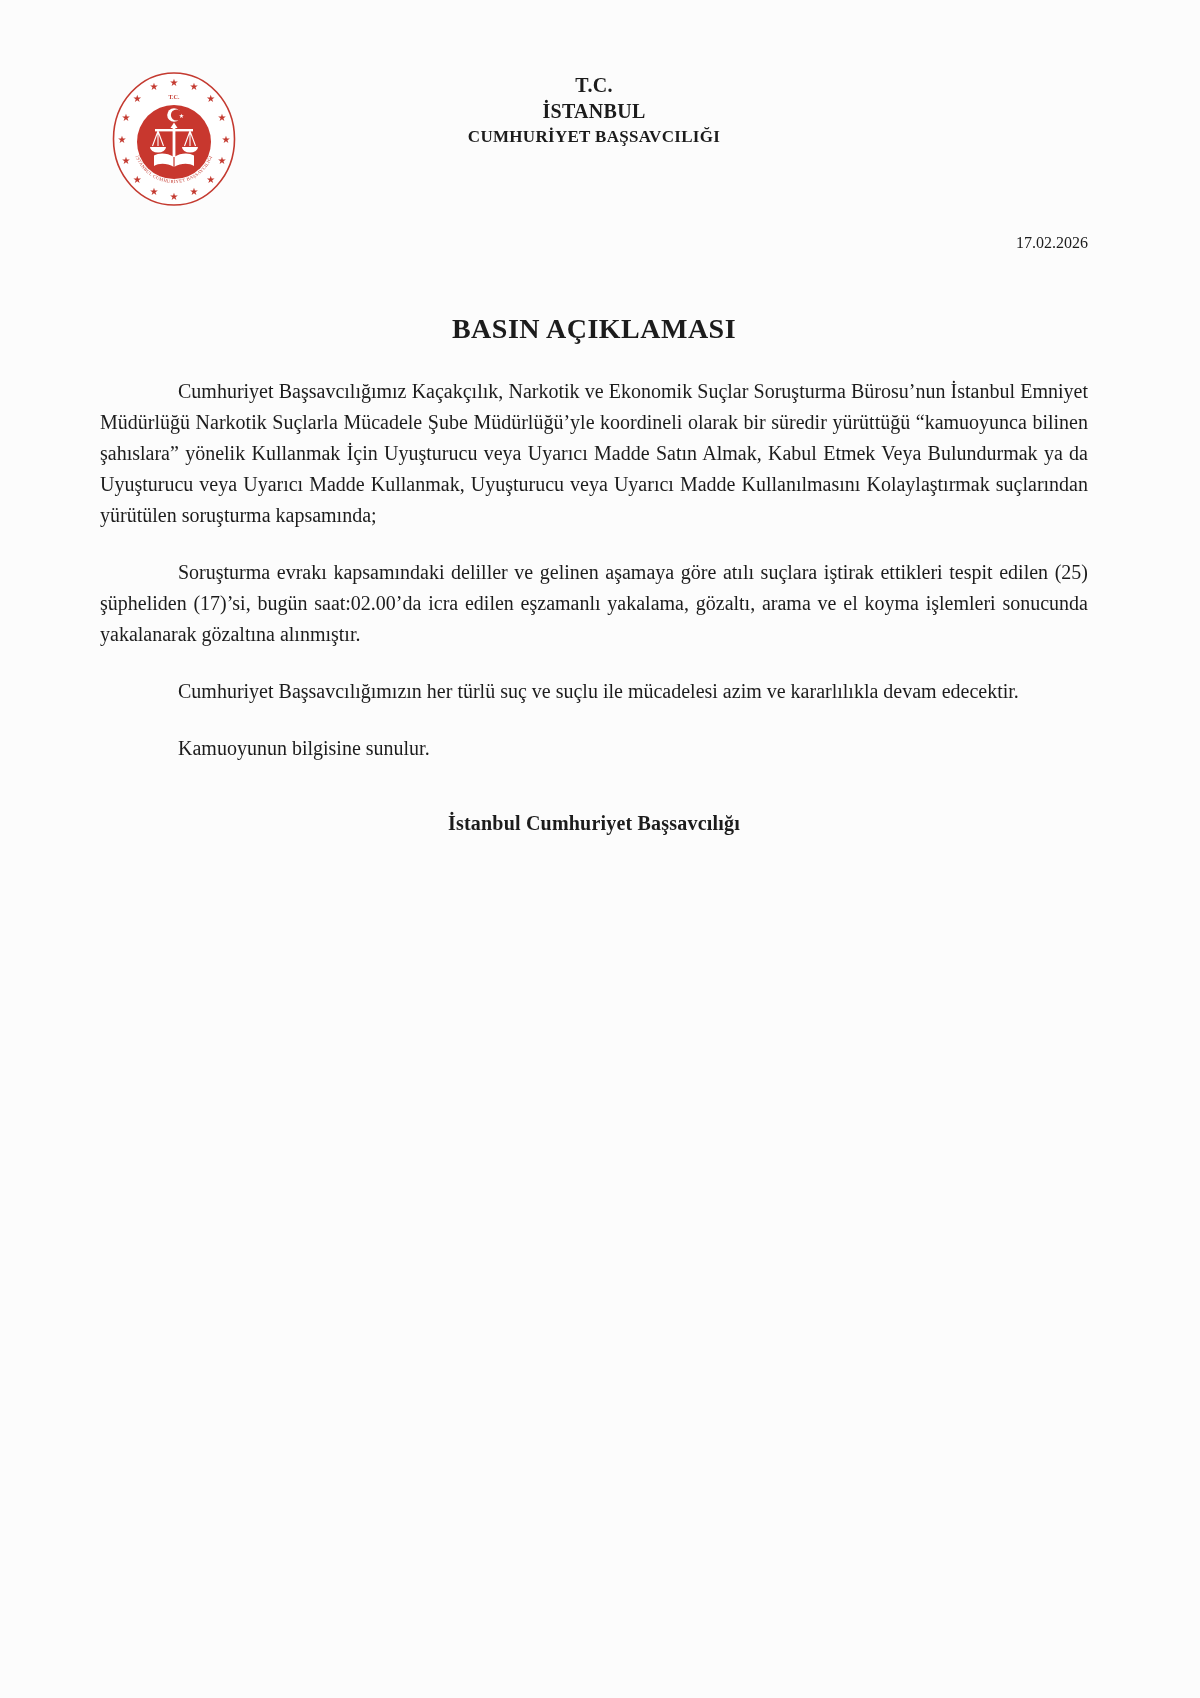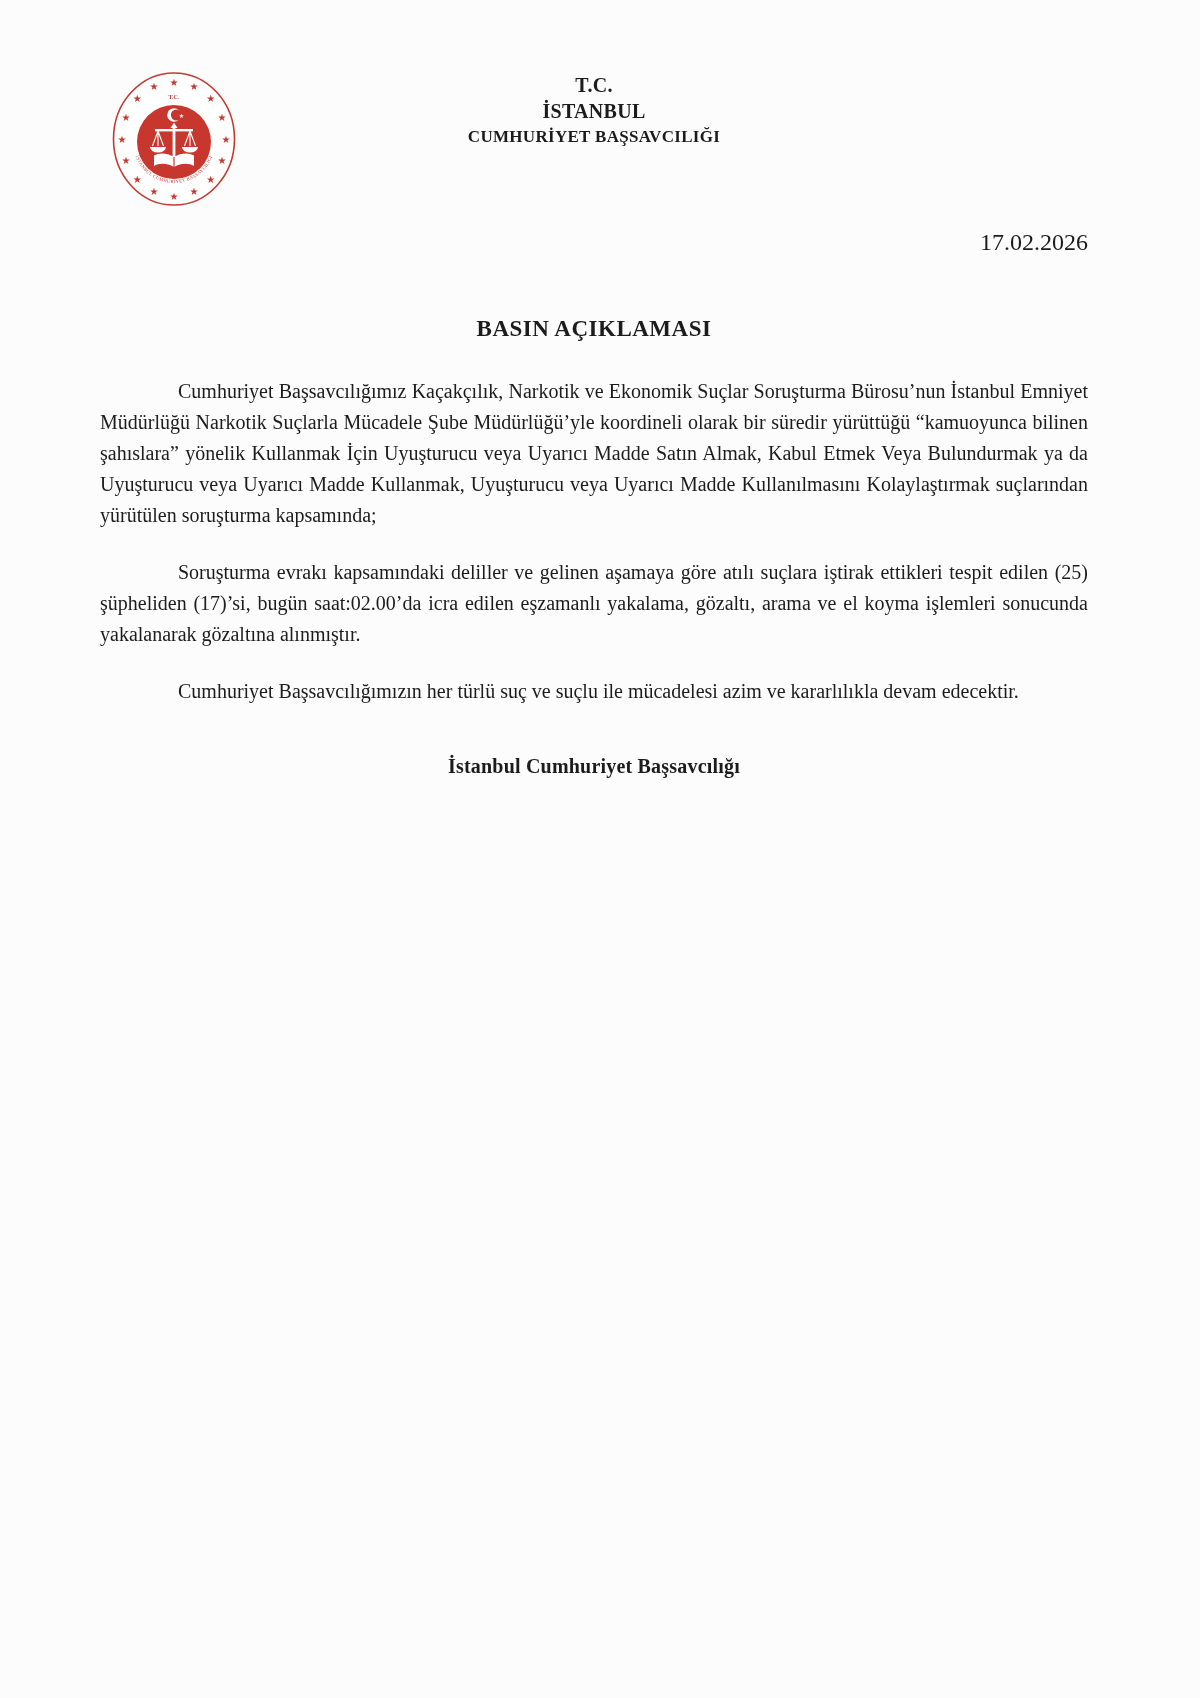--- a/index.html
+++ b/index.html
@@ -27,29 +27,29 @@
     text-align: center;
     line-height: 26px;
   }
   .header-text .h-line { font-weight: bold; font-size: 20px; letter-spacing: 0.3px; }
   .header-text .h-line.office { font-size: 17px; }
   .header-text .h-line.bureau { font-weight: normal; font-size: 19px; }
   .date-line {
     width: 988px;
     margin: 77px 112px 0 100px;
     text-align: right;
-    font-size: 24px;
+    font-size: 16px;
     line-height: 31px;
   }
   .doc-title {
     width: 988px;
     margin: 55px 112px 0 100px;
     text-align: center;
     font-weight: bold;
-    font-size: 23px;
+    font-size: 28px;
     letter-spacing: 0.5px;
     line-height: 31px;
   }
   .body-col {
     width: 988px;
     margin: 0 112px 0 100px;
   }
   .body-col p {
     margin: 26px 0 0 0;
     font-size: 20px;
@@ -129,17 +129,18 @@
   </div>
 
   <div class="date-line">17.02.2026</div>
 
   <div class="doc-title">BASIN AÇIKLAMASI</div>
 
   <div class="body-col">
     <p class="first">Cumhuriyet Başsavcılığımız Kaçakçılık, Narkotik ve Ekonomik Suçlar Soruşturma Bürosu’nun İstanbul Emniyet Müdürlüğü Narkotik Suçlarla Mücadele Şube Müdürlüğü’yle koordineli olarak bir süredir yürüttüğü “kamuoyunca bilinen şahıslara” yönelik Kullanmak İçin Uyuşturucu veya Uyarıcı Madde Satın Almak, Kabul Etmek Veya Bulundurmak ya da Uyuşturucu veya Uyarıcı Madde Kullanmak, Uyuşturucu veya Uyarıcı Madde Kullanılmasını Kolaylaştırmak suçlarından yürütülen soruşturma kapsamında;</p>
     <p>Soruşturma evrakı kapsamındaki deliller ve gelinen aşamaya göre atılı suçlara iştirak ettikleri tespit edilen (25) şüpheliden (17)’si, bugün saat:02.00’da icra edilen eşzamanlı yakalama, gözaltı, arama ve el koyma işlemleri sonucunda yakalanarak gözaltına alınmıştır.</p>
     <p>Cumhuriyet Başsavcılığımızın her türlü suç ve suçlu ile mücadelesi azim ve kararlılıkla devam edecektir.</p>
+    <p class="closing">Kamuoyunun bilgisine sunulur.</p>
   </div>
 
   <div class="signature">İstanbul Cumhuriyet Başsavcılığı</div>
 
 </div>
 
 </body></html>

